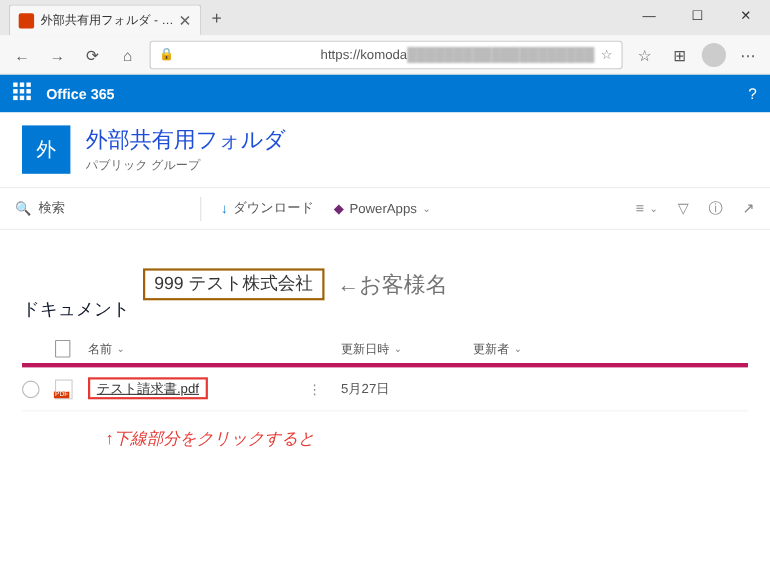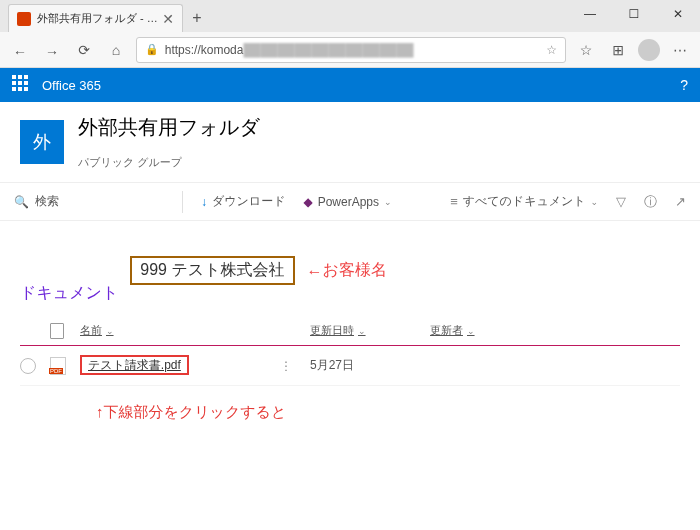--- a/index.html
+++ b/index.html
@@ -12,69 +12,69 @@
     .tab-title { flex: 1; white-space: nowrap; overflow: hidden; text-overflow: ellipsis; }
     .tab-close { color: #666; font-size: 14px; cursor: pointer; }
     .new-tab { width: 28px; height: 28px; display: flex; align-items: center; justify-content: center; color: #555; font-size: 16px; }
     .window-controls { position: absolute; right: 0; top: 0; display: flex; }
     .win-btn { width: 44px; height: 28px; display: flex; align-items: center; justify-content: center; color: #333; font-size: 12px; }
     
     .addressbar { height: 36px; background: #f7f7f7; border-bottom: 1px solid #ddd; display: flex; align-items: center; padding: 0 8px; gap: 8px; }
     .nav-btn { width: 24px; height: 24px; display: flex; align-items: center; justify-content: center; color: #555; font-size: 14px; }
     .url-box { flex: 1; height: 26px; background: #fff; border: 1px solid #ccc; border-radius: 3px; display: flex; align-items: center; padding: 0 8px; font-size: 12px; color: #555; gap: 6px; }
     .lock-icon { font-size: 11px; }
-    .url-text { flex: 1; }
+    .url-text { flex: 1; text-align: right; }
     .url-blur { color: #bbb; filter: blur(1px); }
     .star-icon { color: #888; }
     .addr-icon { width: 24px; height: 24px; display: flex; align-items: center; justify-content: center; color: #555; font-size: 14px; }
     .avatar { width: 22px; height: 22px; background: #ccc; border-radius: 50%; }
     
     
     .o365-header { height: 34px; background: #0078d4; color: #fff; display: flex; align-items: center; padding: 0 12px; font-size: 13px; }
     .waffle { width: 20px; height: 20px; margin-right: 10px; display: grid; grid-template-columns: repeat(3,4px); grid-template-rows: repeat(3,4px); gap: 2px; }
     .waffle span { background: #fff; }
-    .o365-brand { font-weight: 400; }
+    .o365-brand { font-weight: 700; }
     .o365-spacer { flex: 1; }
     .help-icon { font-size: 14px; }
     
     
     .site-header { padding: 12px 20px; display: flex; align-items: center; gap: 14px; border-bottom: 1px solid #eee; }
     .site-logo { width: 44px; height: 44px; background: #0078d4; color: #fff; display: flex; align-items: center; justify-content: center; font-size: 18px; }
-    .site-title { font-size: 20px; color: #000000; font-weight: 400; }
-    .site-sub { font-size: 11px; color: #666; margin-top: 14px; }
+    .site-title { font-size: 20px; color: #1d4ed8; font-weight: 400; }
+    .site-sub { font-size: 11px; color: #666; margin-top: 2px; }
     
     
     .toolbar { height: 38px; border-bottom: 1px solid #eee; display: flex; align-items: center; padding: 0 14px; font-size: 12px; color: #555; gap: 18px; }
     .tb-search { display: flex; align-items: center; gap: 6px; width: 150px; }
     .tb-divider { width: 1px; height: 22px; background: #e0e0e0; }
     .tb-item { display: flex; align-items: center; gap: 5px; }
     .tb-caret { font-size: 9px; color: #888; }
     .tb-spacer { flex: 1; }
     .tb-icon { color: #888; font-size: 13px; }
     
     
     .breadcrumb-row { padding: 16px 20px 12px; display: flex; align-items: center; gap: 12px; }
-    .bc-label { font-size: 16px; color: #6d28d9; margin-top: 46px; }
+    .bc-label { font-size: 16px; color: #0f172a; margin-top: 46px; }
     .customer-box { border: 2px solid #a16207; padding: 2px 8px; font-size: 16px; color: #333; }
-    .annotation-right { color: #ef4444; font-size: 16px; }
+    .annotation-right { color: #737373; font-size: 20px; }
     
     
     .table-area { padding: 0 20px; }
-    .thead { display: grid; grid-template-columns: 30px 30px 200px 30px 120px 120px; align-items: center; height: 30px; font-size: 11px; color: #555; border-bottom: 1px solid #be185d; text-decoration: underline; }
+    .thead { display: grid; grid-template-columns: 30px 30px 200px 30px 120px 120px; align-items: center; height: 30px; font-size: 11px; color: #555; border-bottom: 4px solid #be185d; }
     .th { display: flex; align-items: center; gap: 4px; }
     .file-icon-th { width: 14px; height: 16px; border: 1px solid #999; border-radius: 1px; }
     .trow { display: grid; grid-template-columns: 30px 30px 200px 30px 120px 120px; align-items: center; height: 40px; font-size: 12px; color: #555; border-bottom: 1px solid #f3f3f3; }
     .row-select { width: 16px; height: 16px; border: 1px solid #bbb; border-radius: 50%; }
     .pdf-icon { width: 16px; height: 18px; background: #fff; border: 1px solid #ccc; position: relative; }
     .pdf-icon::after { content:"PDF"; position:absolute; bottom:0; left:-2px; font-size:6px; background:#d83b01; color:#fff; padding:0 1px; }
     .file-link { text-decoration: underline; color: #333; border: 2px solid #e53935; padding: 1px 6px; }
     .more-dots { color: #888; }
     
     
-    .annotation-bottom { padding: 14px 20px 0 96px; color: #e53935; font-size: 15px; line-height: 1.6; }
+    .annotation-bottom { padding: 14px 20px 0 96px; color: #e53935; font-size: 15px; line-height: 1.6; font-style: italic; }
   </style>
 </head>
 <body>
 
 <div class="titlebar">
   <div class="tab">
     <div class="tab-favicon"></div>
     <div class="tab-title">外部共有用フォルダ - 999 テスト株</div>
     <div class="tab-close">✕</div>
   </div>
@@ -138,21 +138,20 @@
     <span>ダウンロード</span>
   </div>
   <div class="tb-item">
     <span style="color:#742774">◆</span>
     <span>PowerApps</span>
     <span class="tb-caret">⌄</span>
   </div>
   <div class="tb-spacer"></div>
   <div class="tb-item">
     <span class="tb-icon">≡</span>
-    <span>すべてのドキュメント</span>
     <span class="tb-caret">⌄</span>
   </div>
   <div class="tb-icon">▽</div>
   <div class="tb-icon">ⓘ</div>
   <div class="tb-icon">↗</div>
 </div>
 
 <div class="breadcrumb-row">
   <span class="bc-label">ドキュメント</span>
   <span class="customer-box">999 テスト株式会社</span>

